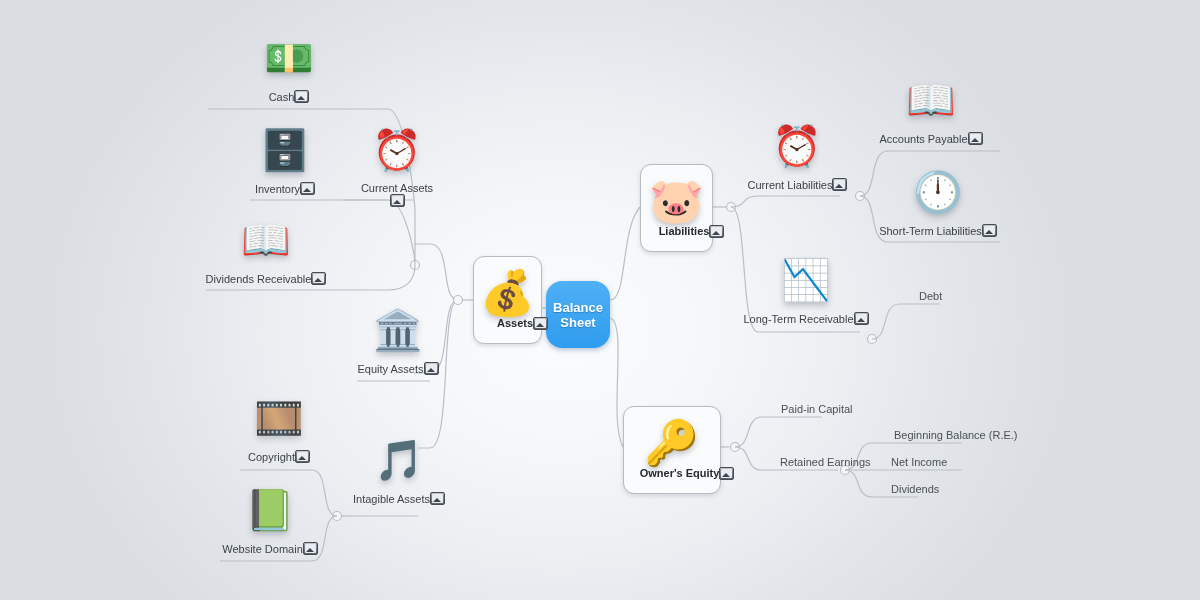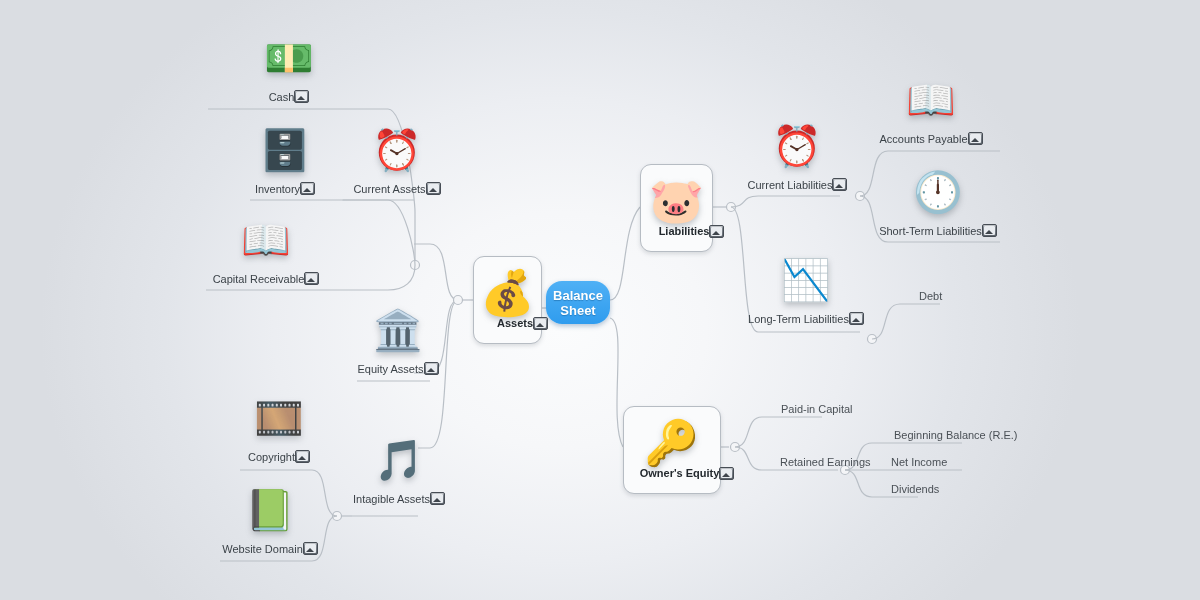--- a/index.html
+++ b/index.html
@@ -58,21 +58,21 @@
     border:1px solid #b6bcc3;border-radius:11px;
     box-shadow:0 2px 4px rgba(90,100,110,.20);
     display:flex;flex-direction:column;align-items:center;
     justify-content:center;
   }
   .boxnode .emo{margin-bottom:2px;}
   .boxnode .lbl{justify-content:center;}
 
   
   #root{
-    position:absolute;left:546px;top:281px;width:64px;height:43px;
+    position:absolute;left:546px;top:281px;width:64px;height:67px;
     background:linear-gradient(#4fb0f5,#2f9cee);
     border-radius:16px;
     box-shadow:0 2px 5px rgba(40,90,140,.35);
     display:flex;align-items:center;justify-content:center;
   }
   #root span{
     color:#ffffff;font-weight:bold;font-size:13px;line-height:15px;
     text-align:center;text-shadow:0 1px 1px rgba(0,60,110,.35);
   }
 </style>
@@ -167,21 +167,21 @@
   <div class="boxnode" style="left:623px;top:406px;width:96px;height:86px;">
     <span class="emo">🔑</span>
     <span class="lbl bold">
       <span>Owner's Equity</span>
       <span class="pic"></span>
     </span>
   </div>
 
   <div class="node" style="left:348px;top:130px;width:98px;text-align:center;">
     <span class="emo sm">⏰</span>
-    <span class="lbl" style="justify-content:center;margin-top:12px;">
+    <span class="lbl" style="justify-content:center;margin-top:12px;flex-direction:column;">
       <span>Current Assets</span>
       <span class="pic"></span>
     </span>
   </div>
 
   <div class="node" style="left:236px;top:38px;width:106px;text-align:center;">
     <span class="emo sm">💵</span>
     <span class="lbl" style="justify-content:center;margin-top:12px;">
       <span>Cash</span>
       <span class="pic"></span>
@@ -192,21 +192,21 @@
     <span class="emo sm">🗄️</span>
     <span class="lbl" style="justify-content:center;margin-top:12px;">
       <span>Inventory</span>
       <span class="pic"></span>
     </span>
   </div>
 
   <div class="node" style="left:206px;top:220px;width:120px;text-align:center;">
     <span class="emo sm">📖</span>
     <span class="lbl" style="justify-content:center;margin-top:12px;">
-      <span>Capital Receivable</span>
+      <span>Dividends Receivable</span>
       <span class="pic"></span>
     </span>
   </div>
 
   <div class="node" style="left:350px;top:310px;width:96px;text-align:center;">
     <span class="emo sm">🏛️</span>
     <span class="lbl" style="justify-content:center;margin-top:12px;">
       <span>Equity Assets</span>
       <span class="pic"></span>
     </span>
@@ -256,21 +256,21 @@
     <span class="emo sm">🕛</span>
     <span class="lbl" style="justify-content:center;margin-top:12px;">
       <span>Short-Term Liabilities</span>
       <span class="pic"></span>
     </span>
   </div>
 
   <div class="node" style="left:740px;top:260px;width:132px;text-align:center;">
     <span class="emo sm">📉</span>
     <span class="lbl" style="justify-content:center;margin-top:12px;">
-      <span>Long-Term Liabilities</span>
+      <span>Long-Term Receivable</span>
       <span class="pic"></span>
     </span>
   </div>
 
   <div class="plain" style="left:891px;top:290px;">Debt</div>
 
   <div class="plain" style="left:753px;top:403px;">Paid-in Capital</div>
 
   <div class="plain" style="left:752px;top:456px;">Retained Earnings</div>
 

